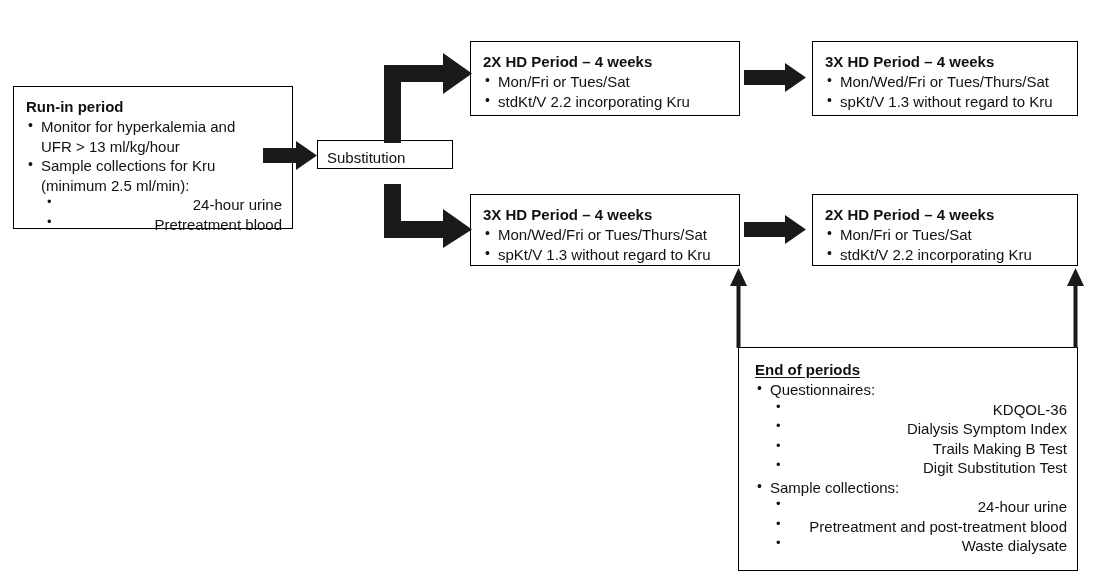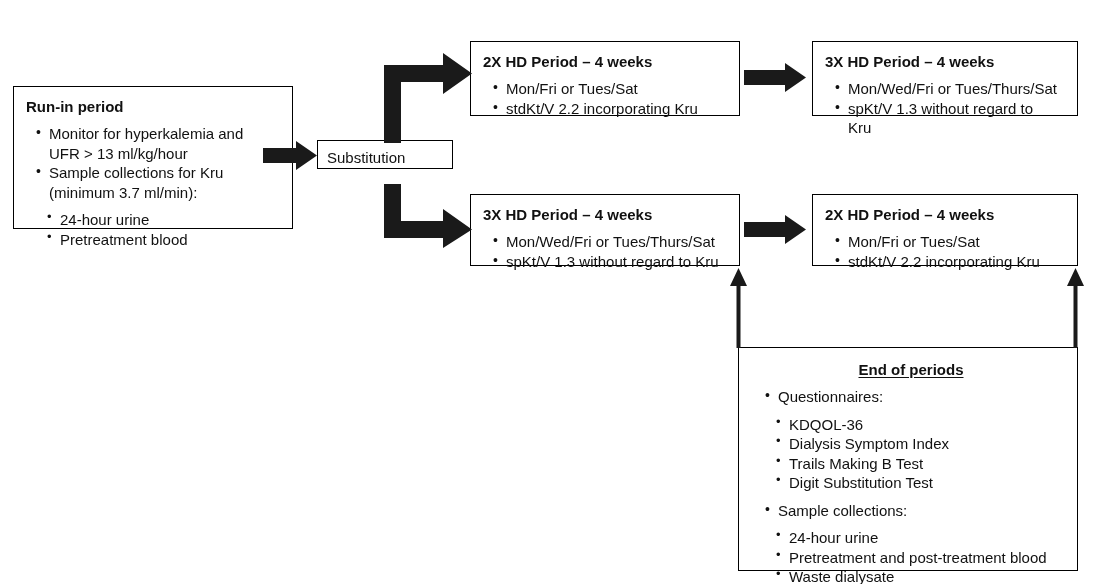--- a/index.html
+++ b/index.html
@@ -28,25 +28,24 @@
   .box-title {
     font-weight: bold;
     font-size: 15px;
     line-height: 1.28;
     margin: 3px 0 1px 0;
     white-space: nowrap;
   }
   .box-title.underlined {
     text-decoration: underline;
     text-underline-offset: 2px;
-    text-align: center;
   }
   ul.lvl1 {
     list-style: none;
-    margin: 8px;
+    margin: 0;
     padding: 0;
   }
   ul.lvl1 > li {
     position: relative;
     font-size: 15px;
     line-height: 1.3;
     padding-left: 15px;
     margin: 0 0 0 0;
   }
   ul.lvl1 > li::before {
@@ -59,20 +58,21 @@
   ul.lvl1 > li.nobullet {
     padding-left: 15px;
   }
   ul.lvl1 > li.nobullet::before {
     content: "";
   }
   ul.lvl2 {
     list-style: none;
     margin: 0;
     padding: 0;
+    text-align: right;
   }
   ul.lvl2 > li {
     position: relative;
     font-size: 15px;
     line-height: 1.3;
     padding-left: 34px;
   }
   ul.lvl2 > li::before {
     content: "\2022";
     position: absolute;
@@ -100,21 +100,21 @@
 <body>
 
 <div id="canvas">
 
   <div class="box" id="box-runin">
     <div class="box-title">Run-in period</div>
     <ul class="lvl1">
       <li>Monitor for hyperkalemia and</li>
       <li class="nobullet">UFR &gt; 13 ml/kg/hour</li>
       <li>Sample collections for Kru</li>
-      <li class="nobullet">(minimum 3.7 ml/min):</li>
+      <li class="nobullet">(minimum 2.5 ml/min):</li>
     </ul>
     <ul class="lvl2">
       <li>24-hour urine</li>
       <li>Pretreatment blood</li>
     </ul>
   </div>
 
   <div class="box" id="box-random">
     <div class="box-title" style="font-weight:normal;">Substitution</div>
   </div>

